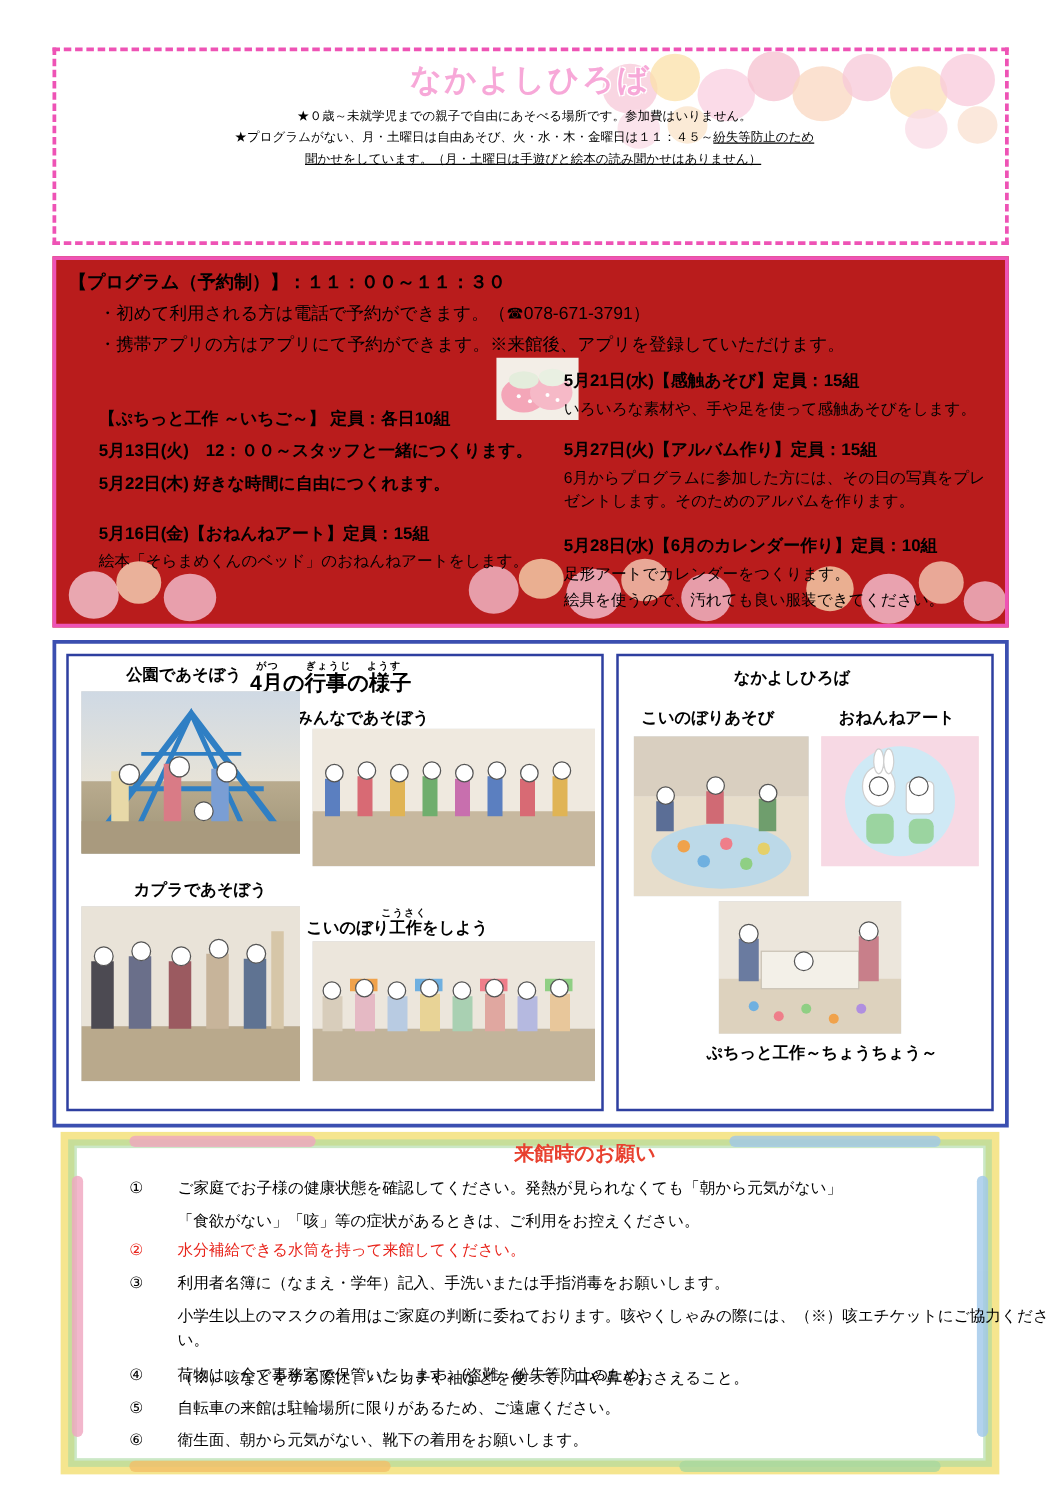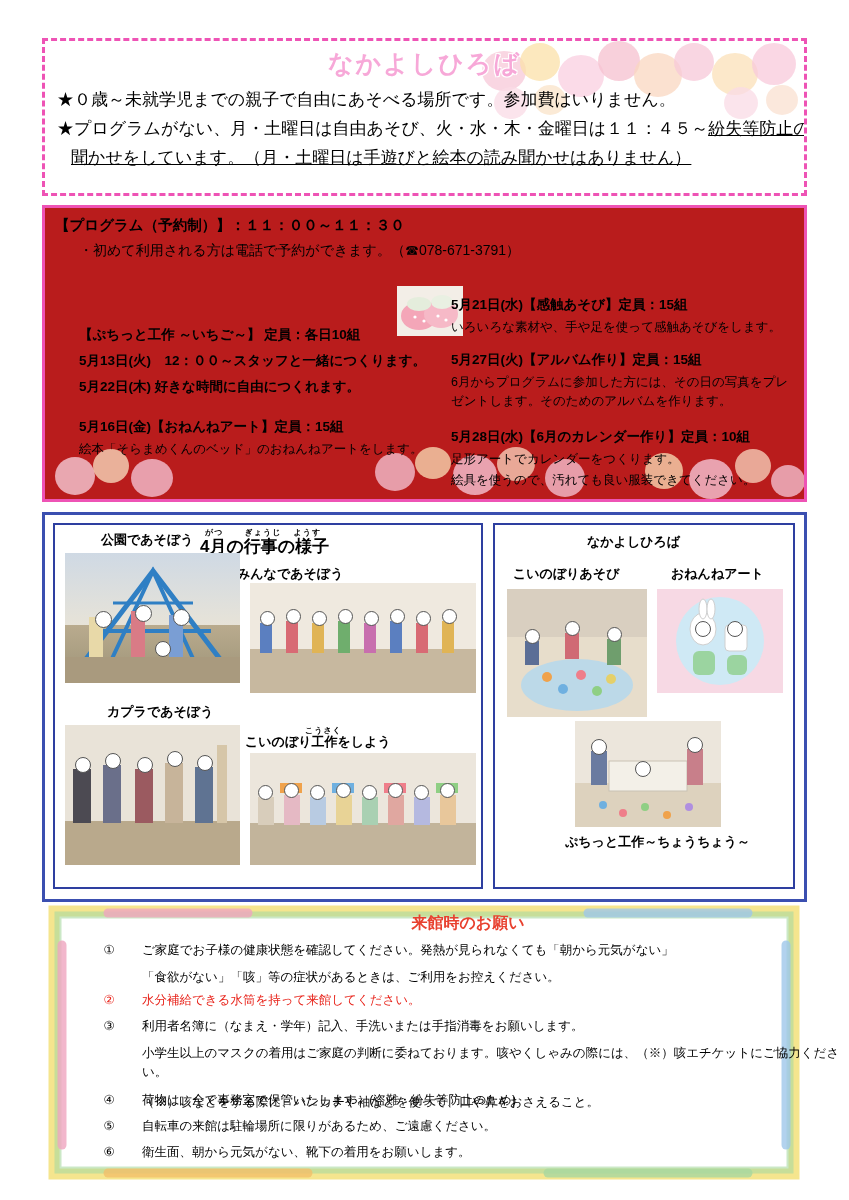--- a/index.html
+++ b/index.html
@@ -59,22 +59,23 @@
     font-weight: bold;
     color: #f7a8d8;
     letter-spacing: 2px;
     text-shadow: 1px 1px 0 #fff, -1px 1px 0 #fff, 1px -1px 0 #fff, -1px -1px 0 #fff;
   }
   .hdr-lines {
     position: absolute;
     left: 12px;
     top: 44px;
     right: 22px;
-    font-size: 17px;
+    font-size: 10px;
     line-height: 1.72;
+    text-align: center;
   }
   .hdr-lines .ln { white-space: nowrap; }
   .ul { text-decoration: underline; }
   .indent { display: inline-block; margin-left: 14px; }
 
   
   .sec-program {
     position: absolute;
     left: 42px;
     top: 205px;
@@ -282,20 +283,21 @@
       <div class="flower" style="left:452px;bottom:18px;width:38px;height:34px;background:#fad7c0;"></div>
       <div class="flower" style="left:500px;bottom:2px;width:40px;height:38px;background:#f7c8d8;"></div>
       <div class="flower" style="left:600px;bottom:10px;width:38px;height:36px;background:#fbe0b8;"></div>
       <div class="flower" style="left:644px;bottom:0px;width:44px;height:40px;background:#f9cfe0;"></div>
       <div class="flower" style="left:690px;bottom:16px;width:36px;height:34px;background:#fad7c0;"></div>
       <div class="flower" style="left:726px;bottom:2px;width:34px;height:32px;background:#f7c8d8;"></div>
     </div>
 
     <div class="prog-head">【プログラム（予約制）】：１１：００～１１：３０</div>
     <div class="prog-b1">・初めて利用される方は電話で予約ができます。（☎078-671-3791）</div>
+    <div class="prog-b2">・携帯アプリの方はアプリにて予約ができます。※来館後、アプリを登録していただけます。</div>
 
     <div class="strawberry">
       <svg width="66" height="50" viewBox="0 0 66 50">
         <rect x="0" y="0" width="66" height="50" fill="#f3eee7"></rect>
         <ellipse cx="22" cy="30" rx="18" ry="14" fill="#f4a6b8"></ellipse>
         <ellipse cx="44" cy="28" rx="17" ry="14" fill="#f6b9c7"></ellipse>
         <ellipse cx="22" cy="18" rx="12" ry="7" fill="#e4eddc"></ellipse>
         <ellipse cx="45" cy="16" rx="11" ry="7" fill="#e9f0e2"></ellipse>
         <circle cx="18" cy="31" r="1.6" fill="#fff"></circle>
         <circle cx="27" cy="35" r="1.6" fill="#fff"></circle>

